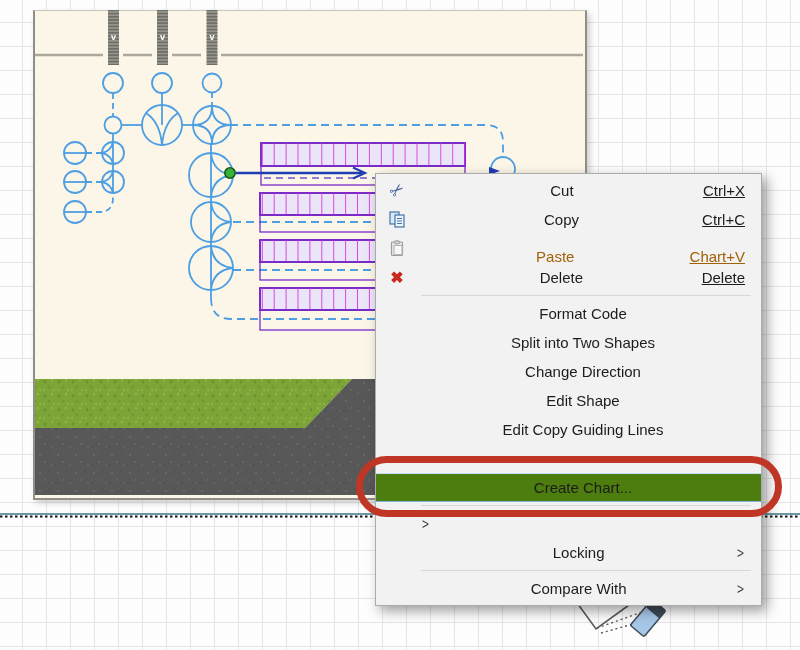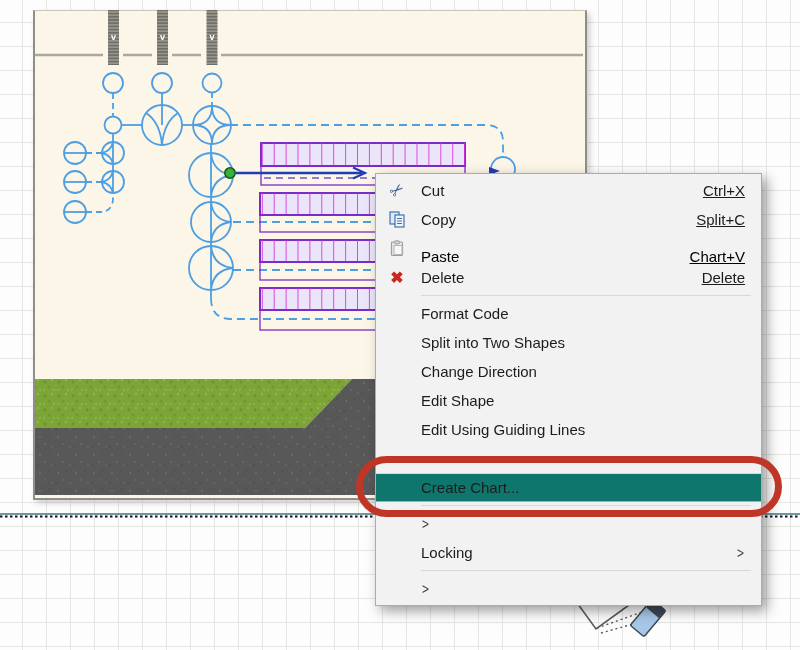--- a/index.html
+++ b/index.html
@@ -28,25 +28,25 @@
   
   #context-menu{
     position:absolute;left:375px;top:173px;width:387px;
     background:#f2f2f2;border:1px solid #ababab;
     box-shadow:5px 5px 12px rgba(0,0,0,0.38);
     padding:2px 0;z-index:10;box-sizing:border-box;
     font-size:15px;color:#1c1c1c;
   }
   .mi{display:flex;align-items:center;height:29px;padding:0 16px 0 8px;cursor:default;}
   .mi .ic{width:26px;height:20px;flex:0 0 26px;margin-right:11px;display:flex;align-items:center;justify-content:center;}
-  .mi .lbl{flex:1;white-space:nowrap;}
+  .mi .lbl{flex:1;white-space:nowrap;text-align:center;}
   .mi .sc{white-space:nowrap;text-decoration:underline;}
   .mi .arrow{font-size:15px;color:#333;transform:scaleX(0.8);}
-  .mi.disabled .lbl,.mi.disabled .sc{color:#000000;margin-top:15px;}
-  .mi.hl{background:#0f766e;box-shadow:inset 0 1px 0 #c2e1f8, inset 0 -1px 0 #7fb4dd;}
+  .mi.disabled .lbl,.mi.disabled .sc{color:#a16207;margin-top:15px;}
+  .mi.hl{background:#4d7c0f;box-shadow:inset 0 1px 0 #c2e1f8, inset 0 -1px 0 #7fb4dd;}
   .sep{height:1px;background:#d8d8d8;margin:3px 10px 3px 45px;}
   .cut-glyph{font-size:17px;color:#45689c;transform:rotate(-40deg);line-height:1;}
   .del-glyph{font-size:16px;font-weight:bold;color:#c9281e;line-height:1;}
   
   #annotation-ring{
     position:absolute;left:356px;top:456px;width:426px;height:61px;
     border:7px solid #bf3627;border-radius:32px;
     z-index:20;box-sizing:border-box;
   }
 </style>
@@ -221,21 +221,21 @@
 
     <div class="mi">
       <span class="ic">
         <svg width="17" height="17" viewBox="0 0 17 17">
           <rect x="1" y="1" width="9" height="12" fill="#dce9f7" stroke="#4472a8" stroke-width="1.2"></rect>
           <rect x="6" y="4" width="9" height="12" fill="#eef4fb" stroke="#4472a8" stroke-width="1.2"></rect>
           <path d="M8,7.5 H13 M8,10 H13 M8,12.5 H13" stroke="#4472a8" stroke-width="1"></path>
         </svg>
       </span>
       <span class="lbl">Copy</span>
-      <span class="sc">Split+C</span>
+      <span class="sc">Ctrl+C</span>
     </div>
 
     <div class="mi disabled">
       <span class="ic">
         <svg width="17" height="17" viewBox="0 0 17 17">
           <rect x="2.5" y="2" width="11" height="13.5" rx="1" fill="#e9e9e9" stroke="#9d9d9d" stroke-width="1.2"></rect>
           <rect x="5.5" y="0.8" width="5" height="3" rx="1" fill="#cfcfcf" stroke="#9d9d9d" stroke-width="1"></rect>
           <rect x="5" y="5.5" width="8" height="9" fill="#f7f7f7" stroke="#b3b3b3" stroke-width="1"></rect>
         </svg>
       </span>
@@ -264,21 +264,21 @@
     <div class="mi">
       <span class="ic"></span>
       <span class="lbl">Change Direction</span>
     </div>
     <div class="mi">
       <span class="ic"></span>
       <span class="lbl">Edit Shape</span>
     </div>
     <div class="mi">
       <span class="ic"></span>
-      <span class="lbl">Edit Using Guiding Lines</span>
+      <span class="lbl">Edit Copy Guiding Lines</span>
     </div>
     <div class="mi">
       <span class="ic"></span>
     </div>
 
     <div class="mi hl">
       <span class="ic"></span>
       <span class="lbl">Create Chart...</span>
     </div>
 
@@ -291,19 +291,20 @@
     <div class="mi">
       <span class="ic"></span>
       <span class="lbl">Locking</span>
       <span class="arrow">&gt;</span>
     </div>
 
     <div class="sep"></div>
 
     <div class="mi">
       <span class="ic"></span>
+      <span class="lbl">Compare With</span>
       <span class="arrow">&gt;</span>
     </div>
   </div>
 
   <div id="annotation-ring"></div>
 
 </div>
 
 </body></html>

